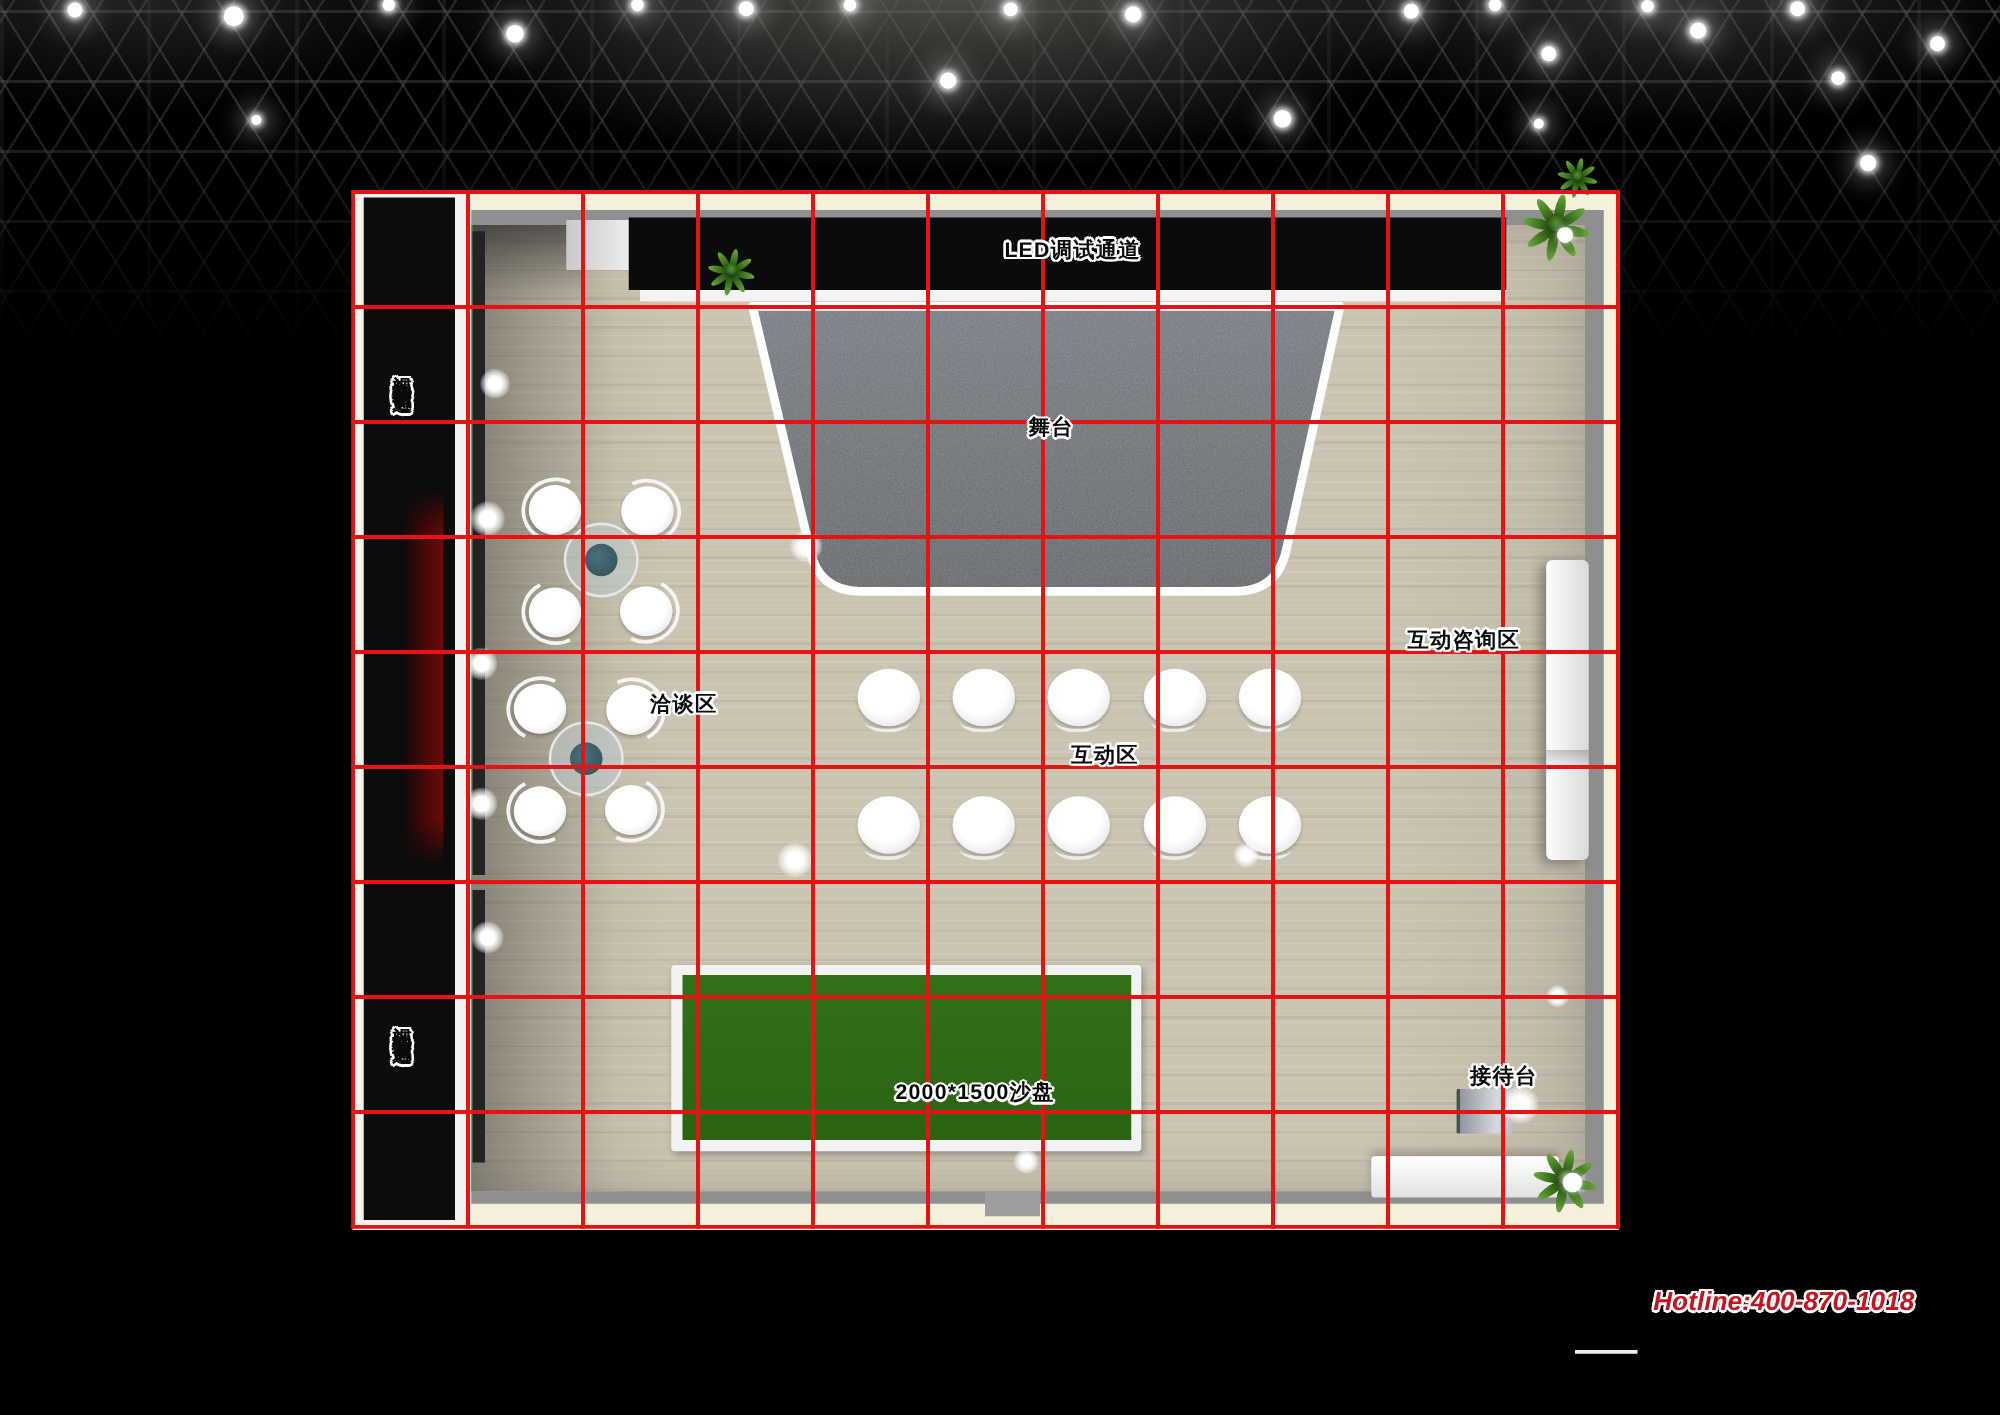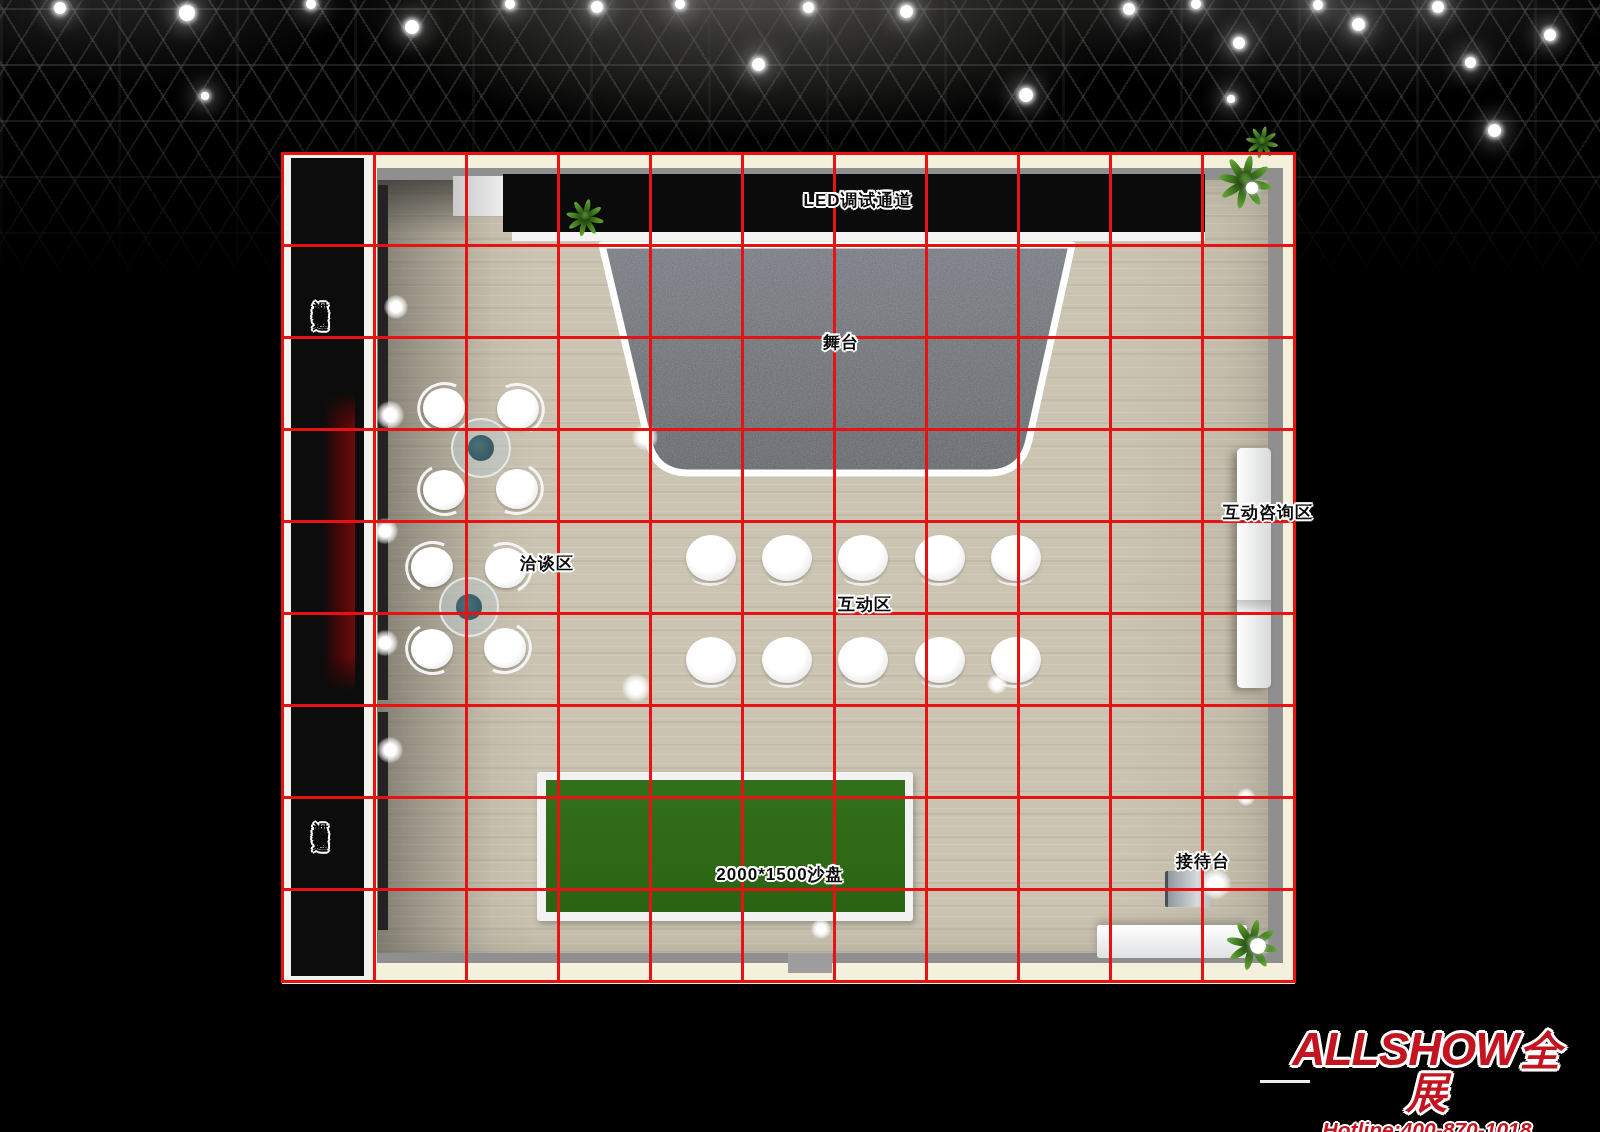--- a/index.html
+++ b/index.html
@@ -296,26 +296,23 @@
       <div class="wdot" style="left: 1258px; top: 946px; width: 16px; height: 16px;"></div>
     </div>
 
   <div id="grid"></div>
 
   <div class="lbl" style="left:858px;top:200px">LED调试通道</div>
   <div class="lbl vlbl" style="left:320px;top:296px">视频安装调试通道</div>
   <div class="lbl vlbl" style="left:320px;top:817px">视频安装调试通道</div>
   <div class="lbl" style="left:841px;top:342px">舞台</div>
   <div class="lbl" style="left:547px;top:563px">洽谈区</div>
-  <div class="lbl" style="left:865px;top:604px">互动区</div>
-  <div class="lbl" style="left:1268px;top:512px">互动咨询区</div>
+  <div class="lbl" style="left:884px;top:604px">互动区</div>
+  <div class="lbl" style="left:1171px;top:512px">互动咨询区</div>
   <div class="lbl" style="left:780px;top:874px">2000*1500沙盘</div>
   <div class="lbl" style="left:1203px;top:861px">接待台</div>
 
   <div id="logo">
-    <div class="logo-line">
-      <span class="logo-en">ALLSHOW</span><span class="logo-cn">全展</span>
-    </div>
     <div class="hotline">Hotline:400-870-1018</div>
   </div>
   <div id="logo-dash"></div>
 
 </div>
 
 </body></html>

